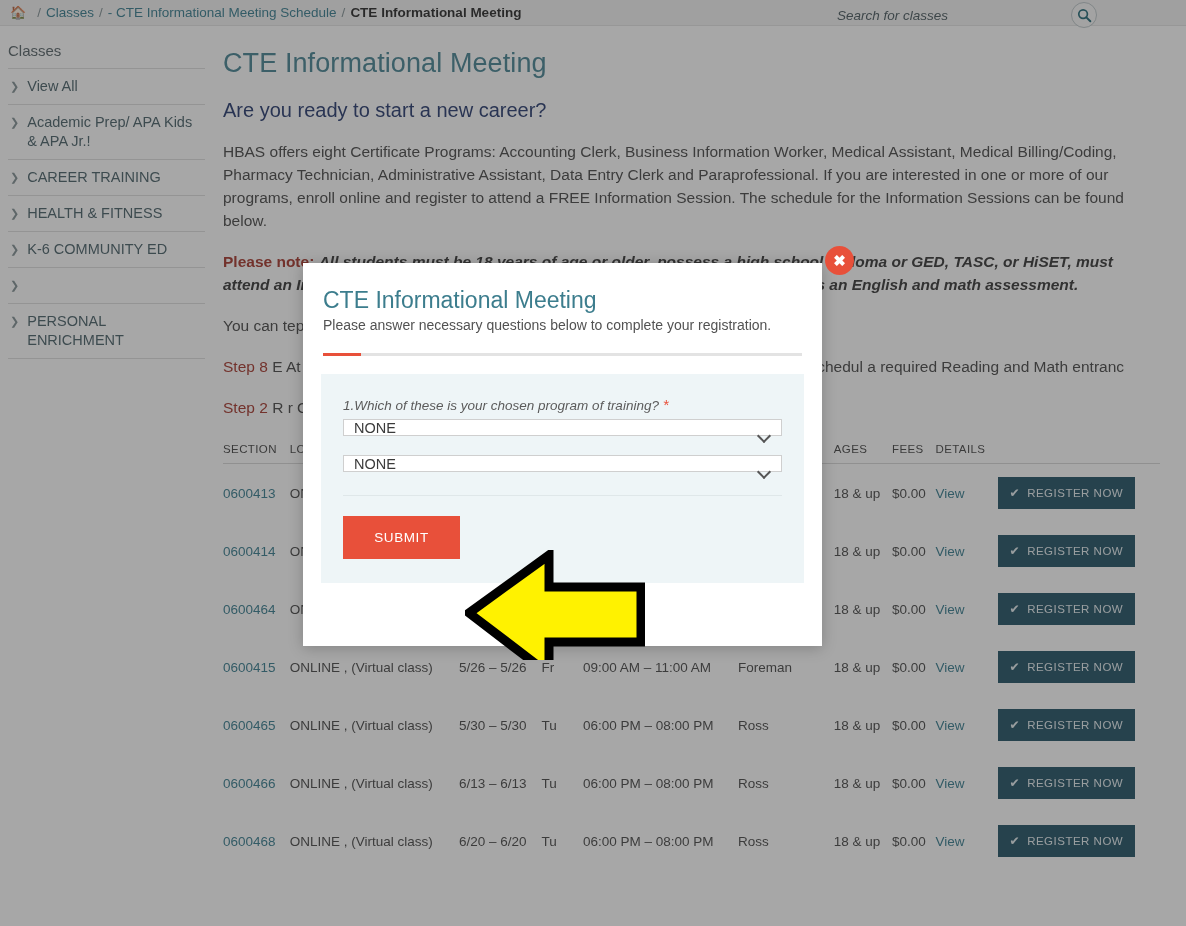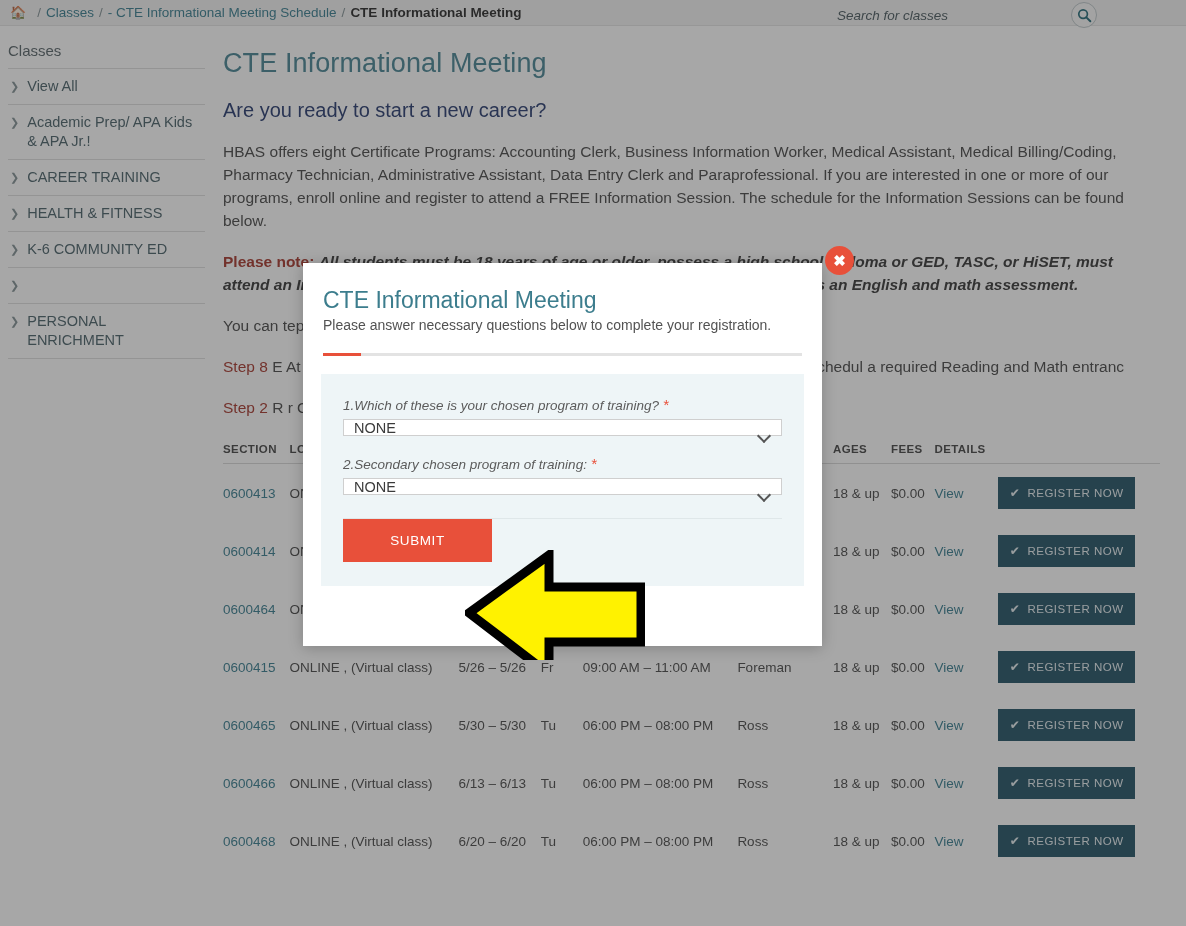--- a/index.html
+++ b/index.html
@@ -79,21 +79,21 @@
   .para { font-size:15.5px; color:#3c3c3c; line-height:23px; margin:0 0 18px 0; }
   .note { font-size:15.5px; line-height:23px; margin:0 0 18px 0; }
   .note b { color:#a02b20; font-weight:bold; font-style:normal; }
   .note i { color:#2b2b2b; font-style:italic; font-weight:bold; }
   .step-label { color:#a02b20; }
 
   
   .sched { width:100%; border-collapse:collapse; margin-top:14px; }
   .sched th {
     text-align:left; font-size:11.5px; letter-spacing:.4px;
-    color:#3a3a3a; font-weight:bold; padding:6px 4px 8px 0;
+    color:#3a3a3a; font-weight:normal; padding:6px 4px 8px 0;
     border-bottom:1px solid #d6d6d6;
     white-space:nowrap;
   }
   .sched td {
     font-size:13.5px; color:#3d3d3d; padding:13px 4px 13px 0;
     white-space:nowrap; vertical-align:middle;
   }
   .sec-link { color:#2d7689; text-decoration:none; }
   .view-link { color:#2d7689; text-decoration:none; font-size:13.5px; }
   .reg-btn {
@@ -150,24 +150,24 @@
   }
   .selwrap { position:relative; }
   .selwrap::after {
     content:""; position:absolute; right:13px; top:12px;
     width:8px; height:8px;
     border-right:2px solid #555; border-bottom:2px solid #555;
     transform:rotate(45deg); pointer-events:none;
   }
   .form-div { border-top:1px solid #dfe7e9; margin:22px 0 0 0; }
   .submit-btn {
-    margin-top:0;
+    margin-top:20px;
     background:#e8503a; color:#ffffff; border:none;
     font-size:13.5px; letter-spacing:.6px;
-    padding:14px 0; width:149px; cursor:pointer;
+    padding:14px 0; width:117px; cursor:pointer;
     font-family:"Liberation Sans", sans-serif;
   }
 
   
   .arrow { position:absolute; left:465px; top:550px; z-index:80; pointer-events:none; }
 </style>
 </head>
 <body>
 
 <div id="page">
@@ -404,24 +404,20 @@
       <label class="field-label">
         <span>1.Which of these is your chosen program of training?</span>
         <span class="req">*</span>
       </label>
       <div class="selwrap">
         <select class="sel" id="sel0"><option value="NONE">NONE</option></select>
       </div>
     </div>
 
     <div class="field">
-      <label class="field-label">
-        <span>2.Secondary chosen program of training:</span>
-        <span class="req">*</span>
-      </label>
       <div class="selwrap">
         <select class="sel" id="sel1"><option value="NONE">NONE</option></select>
       </div>
     </div>
 
     <div class="form-div"></div>
     <button class="submit-btn">SUBMIT</button>
   </div>
 </div>
 

